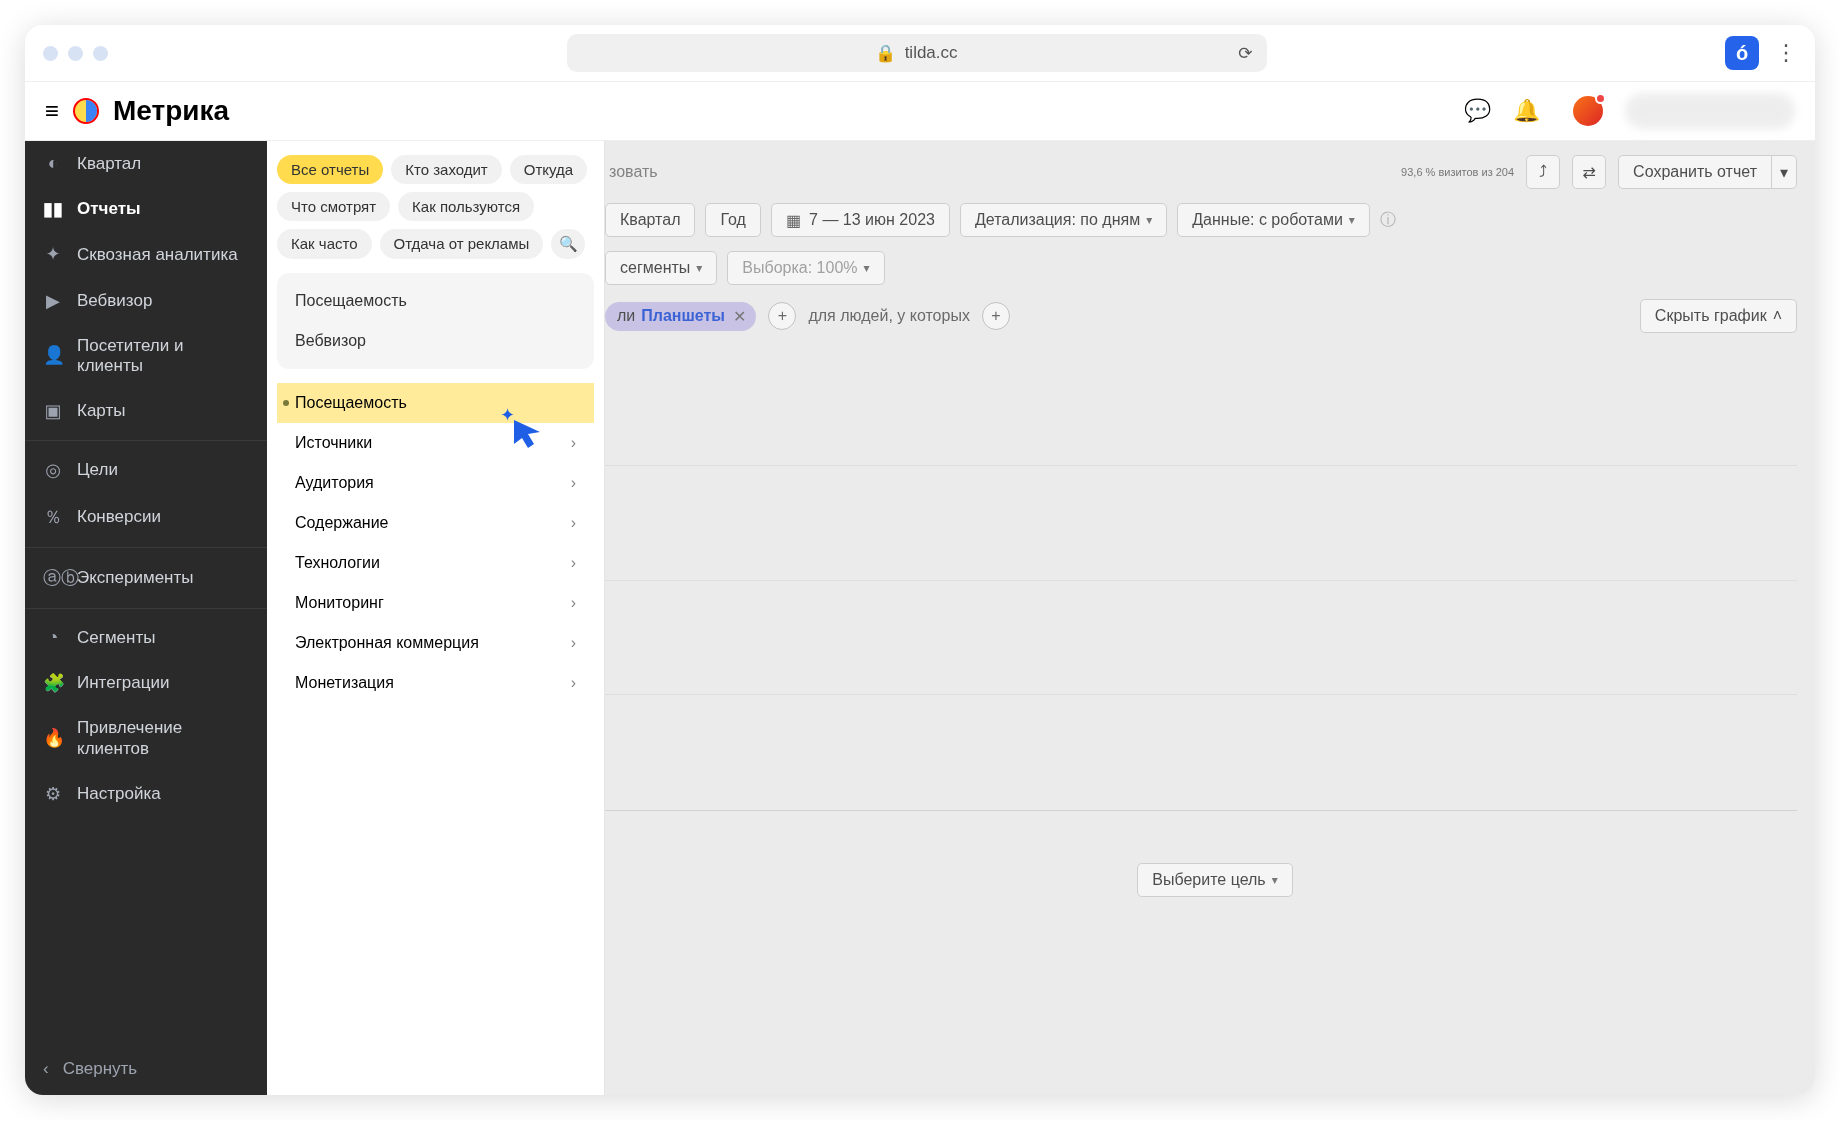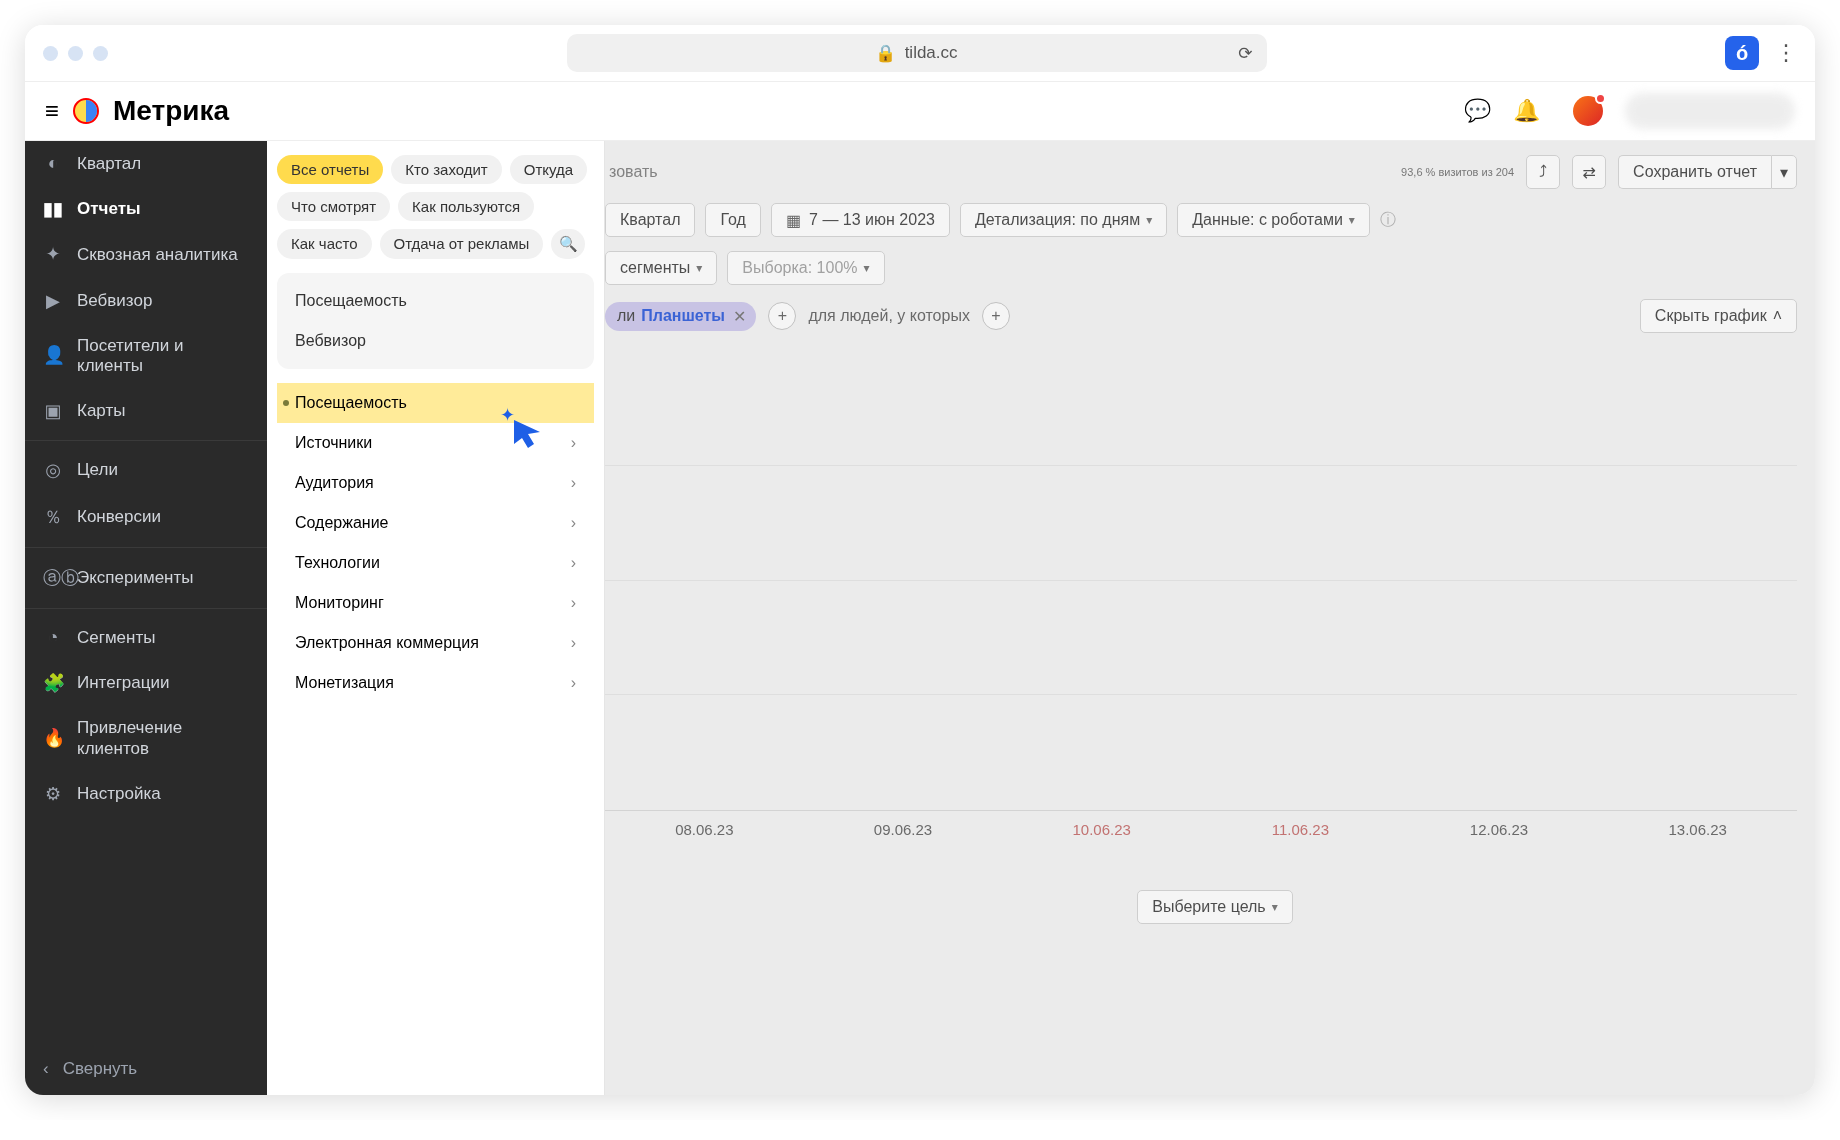--- a/index.html
+++ b/index.html
@@ -327,28 +327,20 @@
               <div class="barcol">
                 <div class="bar pink" style="height: 65%;"></div>
               </div>
               <div class="barcol">
                 <div class="bar purple" style="height: 95%;"></div>
               </div>
               <div class="barcol">
                 <div class="bar purple" style="height: 70%;"></div>
               </div>
             </div>
-          <div class="xaxis" id="xaxis">
-              <div>08.06.23</div>
-              <div>09.06.23</div>
-              <div class="weekend">10.06.23</div>
-              <div class="weekend">11.06.23</div>
-              <div>12.06.23</div>
-              <div>13.06.23</div>
-            </div>
         </div>
 
         <div class="bottom-sel">
           <div class="seg">
               <span>Выберите цель</span>
               <span class="carets">▾</span>
             </div>
         </div>
       </div>
       <div class="overlay-dim"></div>

